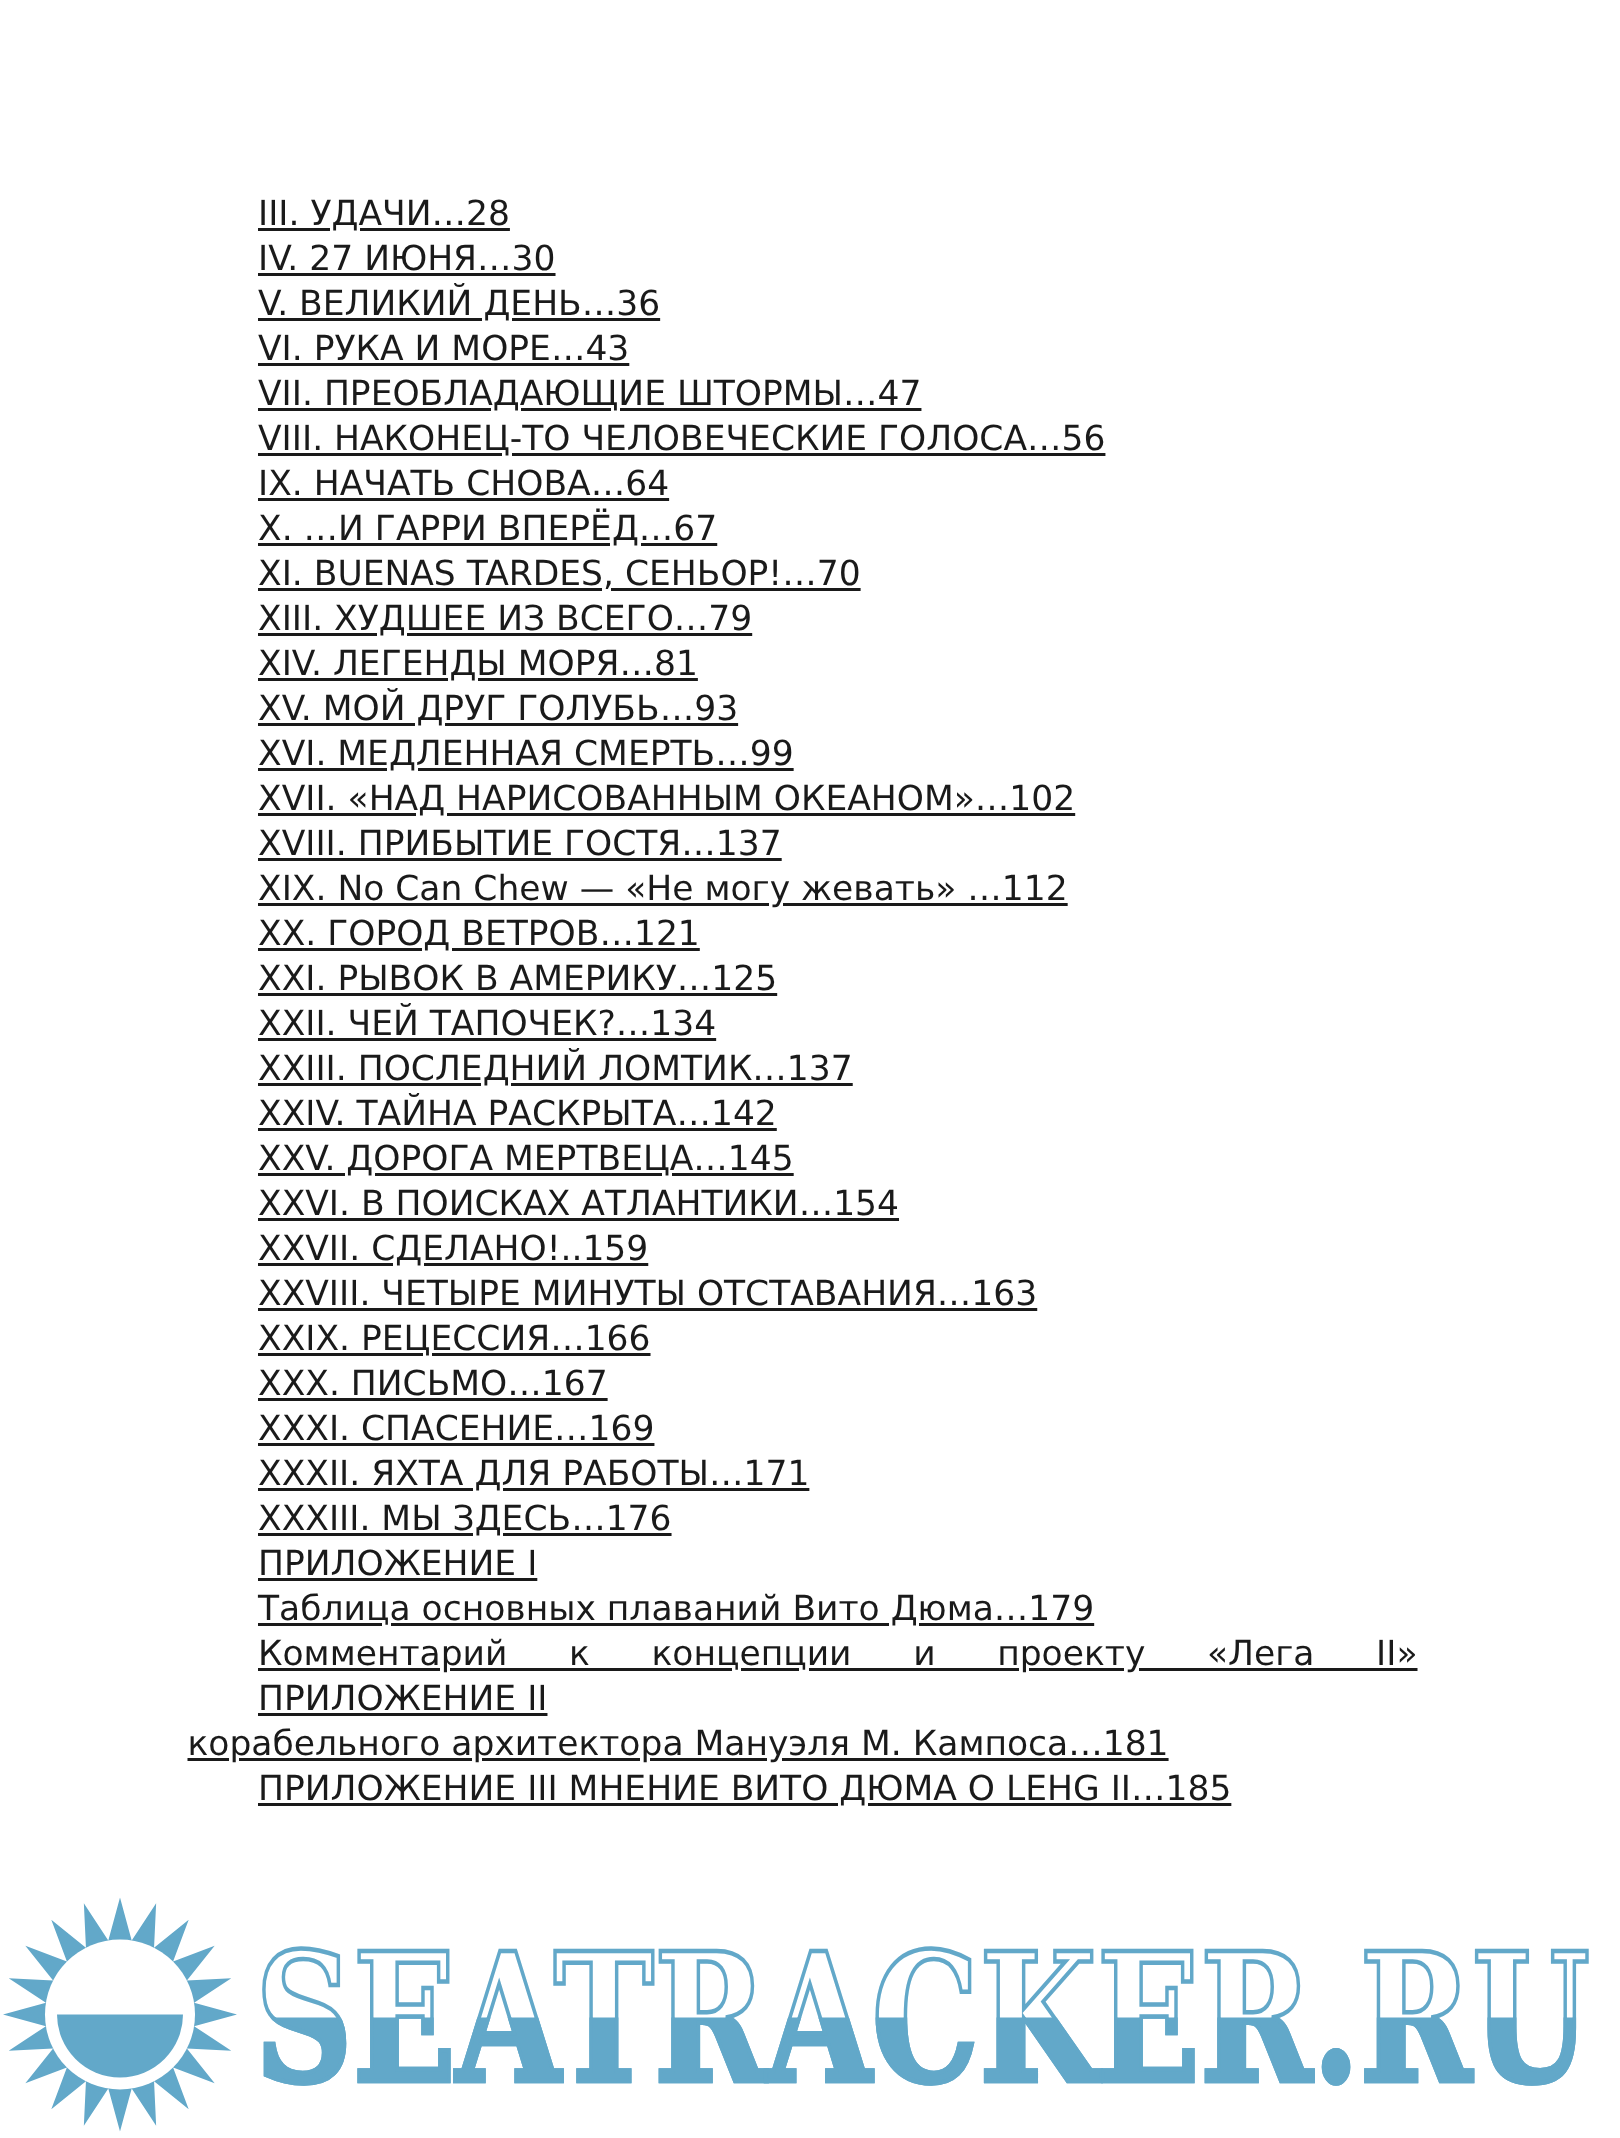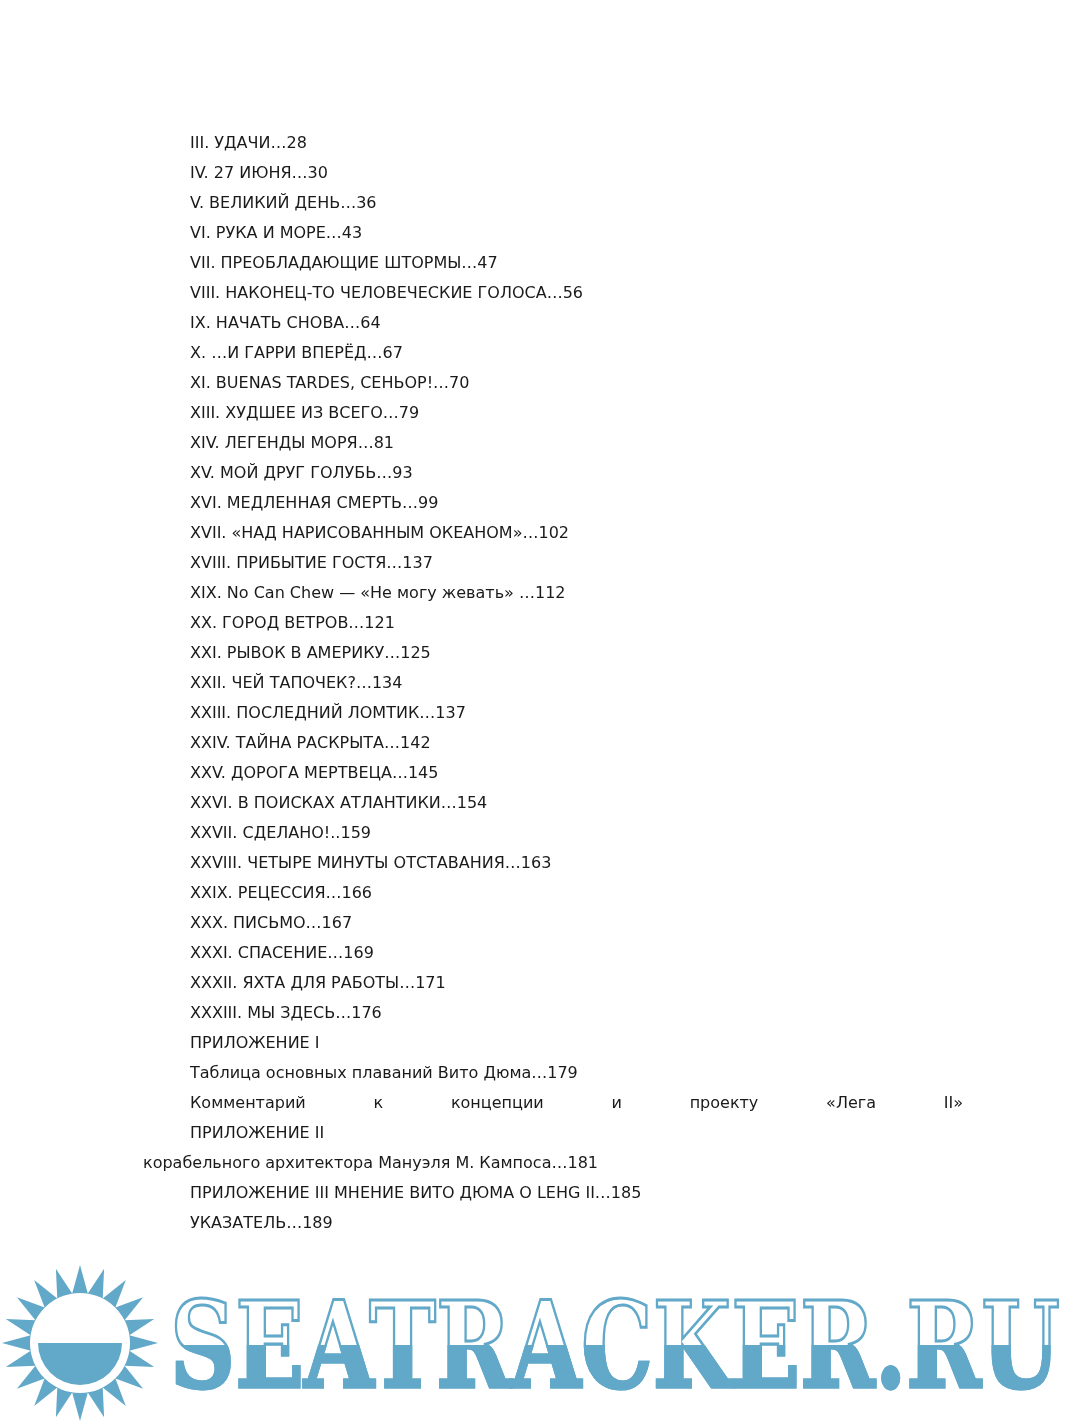--- a/index.html
+++ b/index.html
@@ -9,26 +9,27 @@
   body {
     width: 1080px;
     height: 1425px;
     background: #ffffff;
     position: relative;
     overflow: hidden;
     font-family: "DejaVu Sans", sans-serif;
   }
   .toc {
     position: absolute;
-    left: 143px;
+    left: 125px;
     top: 128px;
     width: 820px;
     color: var(--text-color, #1a1a1a);
-    font-size: 16px;
+    font-size: 23px;
     line-height: 30px;
+    text-decoration: underline;
   }
   .toc-line {
     white-space: nowrap;
   }
   .toc-line.indent {
     padding-left: 47px;
   }
   .toc-line.justify {
     white-space: normal;
     text-align: justify;
@@ -96,21 +97,20 @@
     <div class="toc-line indent">XXX. ПИСЬМО…167</div>
     <div class="toc-line indent">XXXI. СПАСЕНИЕ…169</div>
     <div class="toc-line indent">XXXII. ЯХТА ДЛЯ РАБОТЫ…171</div>
     <div class="toc-line indent">XXXIII. МЫ ЗДЕСЬ…176</div>
     <div class="toc-line indent">ПРИЛОЖЕНИЕ I</div>
     <div class="toc-line indent">Таблица основных плаваний Вито Дюма…179</div>
     <div class="toc-line indent justify">Комментарий к концепции и проекту «Лега II»</div>
     <div class="toc-line indent">ПРИЛОЖЕНИЕ II</div>
     <div class="toc-line">корабельного архитектора Мануэля М. Кампоса…181</div>
     <div class="toc-line indent">ПРИЛОЖЕНИЕ III МНЕНИЕ ВИТО ДЮМА О LEHG II…185</div>
-    <div class="toc-line indent">УКАЗАТЕЛЬ…189</div>
   </div>
 
 <div class="watermark">
   <svg width="1080" height="160" viewBox="0 0 1080 160" xmlns="http://www.w3.org/2000/svg">
     <defs>
       <clipPath id="clip-bottom-half">
         <rect x="150" y="80" width="930" height="80"></rect>
       </clipPath>
     </defs>
     <g>

